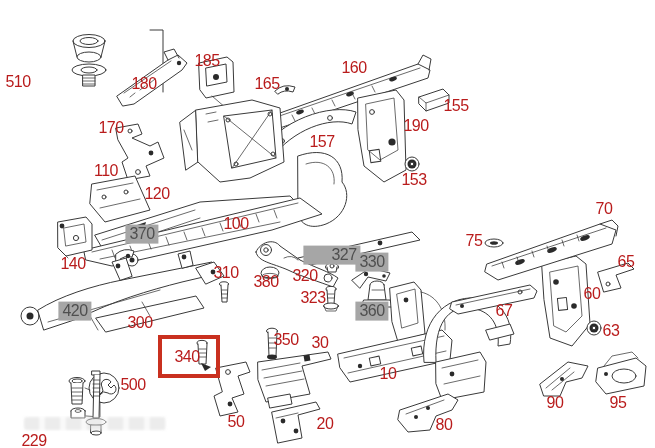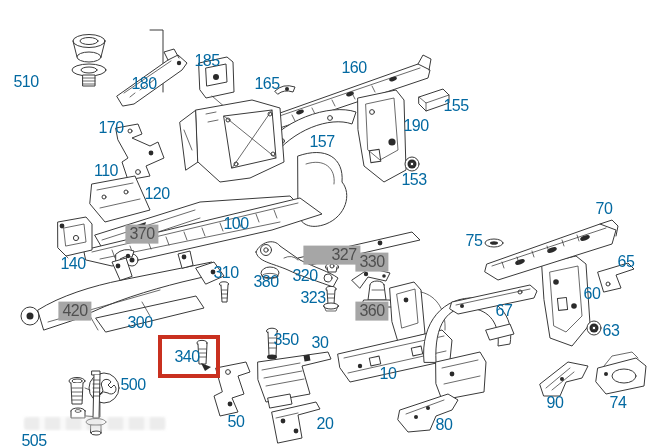--- a/index.html
+++ b/index.html
@@ -11,21 +11,21 @@
   svg path, svg circle, svg ellipse, svg rect, svg line {
     stroke:#3a3a3a; fill:none; stroke-width:1; stroke-linejoin:round; stroke-linecap:round;
   }
   svg .f { fill:#ffffff; }
   svg .d { fill:#2a2a2a; stroke:none; }
   svg .thin { stroke-width:0.75; }
   .labels-layer { position:absolute; left:0; top:0; width:100%; height:100%; }
   .part-label {
     position:absolute; transform:translate(-50%,-50%);
     font-size:16px; line-height:1.05; letter-spacing:-0.5px;
-    color:#0369a1; white-space:nowrap; cursor:pointer; z-index:5;
+    color:#b91c1c; white-space:nowrap; cursor:pointer; z-index:5;
   }
   .part-label.highlighted { background:#a6a6a6; color:#4f4f4f; padding:1px 4px; }
   .selection-box {
     position:absolute; box-sizing:border-box;
     border:4px solid #c9301f; z-index:4; background:transparent;
   }
   .watermark {
     position:absolute; left:24px; top:417px; width:142px; height:13px;
     background:repeating-linear-gradient(90deg,#dadada 0 15px,#f4f4f4 15px 21px);
     opacity:.5; filter:blur(1.3px); border-radius:3px; z-index:1;
@@ -369,21 +369,21 @@
       <path class="thin" d="M93,380 h7 M93,384 h7 M93,388 h7 M93,392 h7 M93,396 h7"></path>
       <ellipse class="f" cx="96" cy="422" rx="10" ry="3.5"></ellipse>
       <path class="f" d="M91,425 h10 v8 h-10 Z"></path>
       <ellipse class="f" cx="96" cy="433" rx="5" ry="2"></ellipse>
     </g>
   </svg>
 
   <div class="watermark"></div>
 
   <div class="labels-layer">
-      <div class="part-label" style="left: 26px; top: 82px;">510</div>
+      <div class="part-label" style="left: 18px; top: 82px;">510</div>
       <div class="part-label" style="left: 144px; top: 84px;">180</div>
       <div class="part-label" style="left: 207px; top: 61px;">185</div>
       <div class="part-label" style="left: 354px; top: 68px;">160</div>
       <div class="part-label" style="left: 267px; top: 84px;">165</div>
       <div class="part-label" style="left: 456px; top: 106px;">155</div>
       <div class="part-label" style="left: 416px; top: 126px;">190</div>
       <div class="part-label" style="left: 111px; top: 128px;">170</div>
       <div class="part-label" style="left: 106px; top: 171px;">110</div>
       <div class="part-label" style="left: 157px; top: 194px;">120</div>
       <div class="part-label" style="left: 322px; top: 142px;">157</div>
@@ -407,20 +407,20 @@
       <div class="part-label" style="left: 604px; top: 209px;">70</div>
       <div class="part-label" style="left: 474px; top: 241px; text-align: center;">75</div>
       <div class="part-label" style="left: 626px; top: 262px; text-align: center;">65</div>
       <div class="part-label" style="left: 592px; top: 294px;">60</div>
       <div class="part-label" style="left: 611px; top: 331px;">63</div>
       <div class="part-label" style="left: 504px; top: 311px;">67</div>
       <div class="part-label" style="left: 236px; top: 422px;">50</div>
       <div class="part-label" style="left: 325px; top: 424px;">20</div>
       <div class="part-label" style="left: 444px; top: 425px;">80</div>
       <div class="part-label" style="left: 555px; top: 403px;">90</div>
-      <div class="part-label" style="left: 618px; top: 403px;">74</div>
+      <div class="part-label" style="left: 618px; top: 403px;">95</div>
       <div class="part-label" style="left: 133px; top: 385px;">500</div>
-      <div class="part-label" style="left: 34px; top: 441px;">505</div>
+      <div class="part-label" style="left: 34px; top: 441px;">229</div>
     </div>
 
   <div class="selection-box" style="left: 158px; top: 335px; width: 62px; height: 43px; border-color: rgb(201, 48, 31);"></div>
 
 </div>
 
 </body></html>

